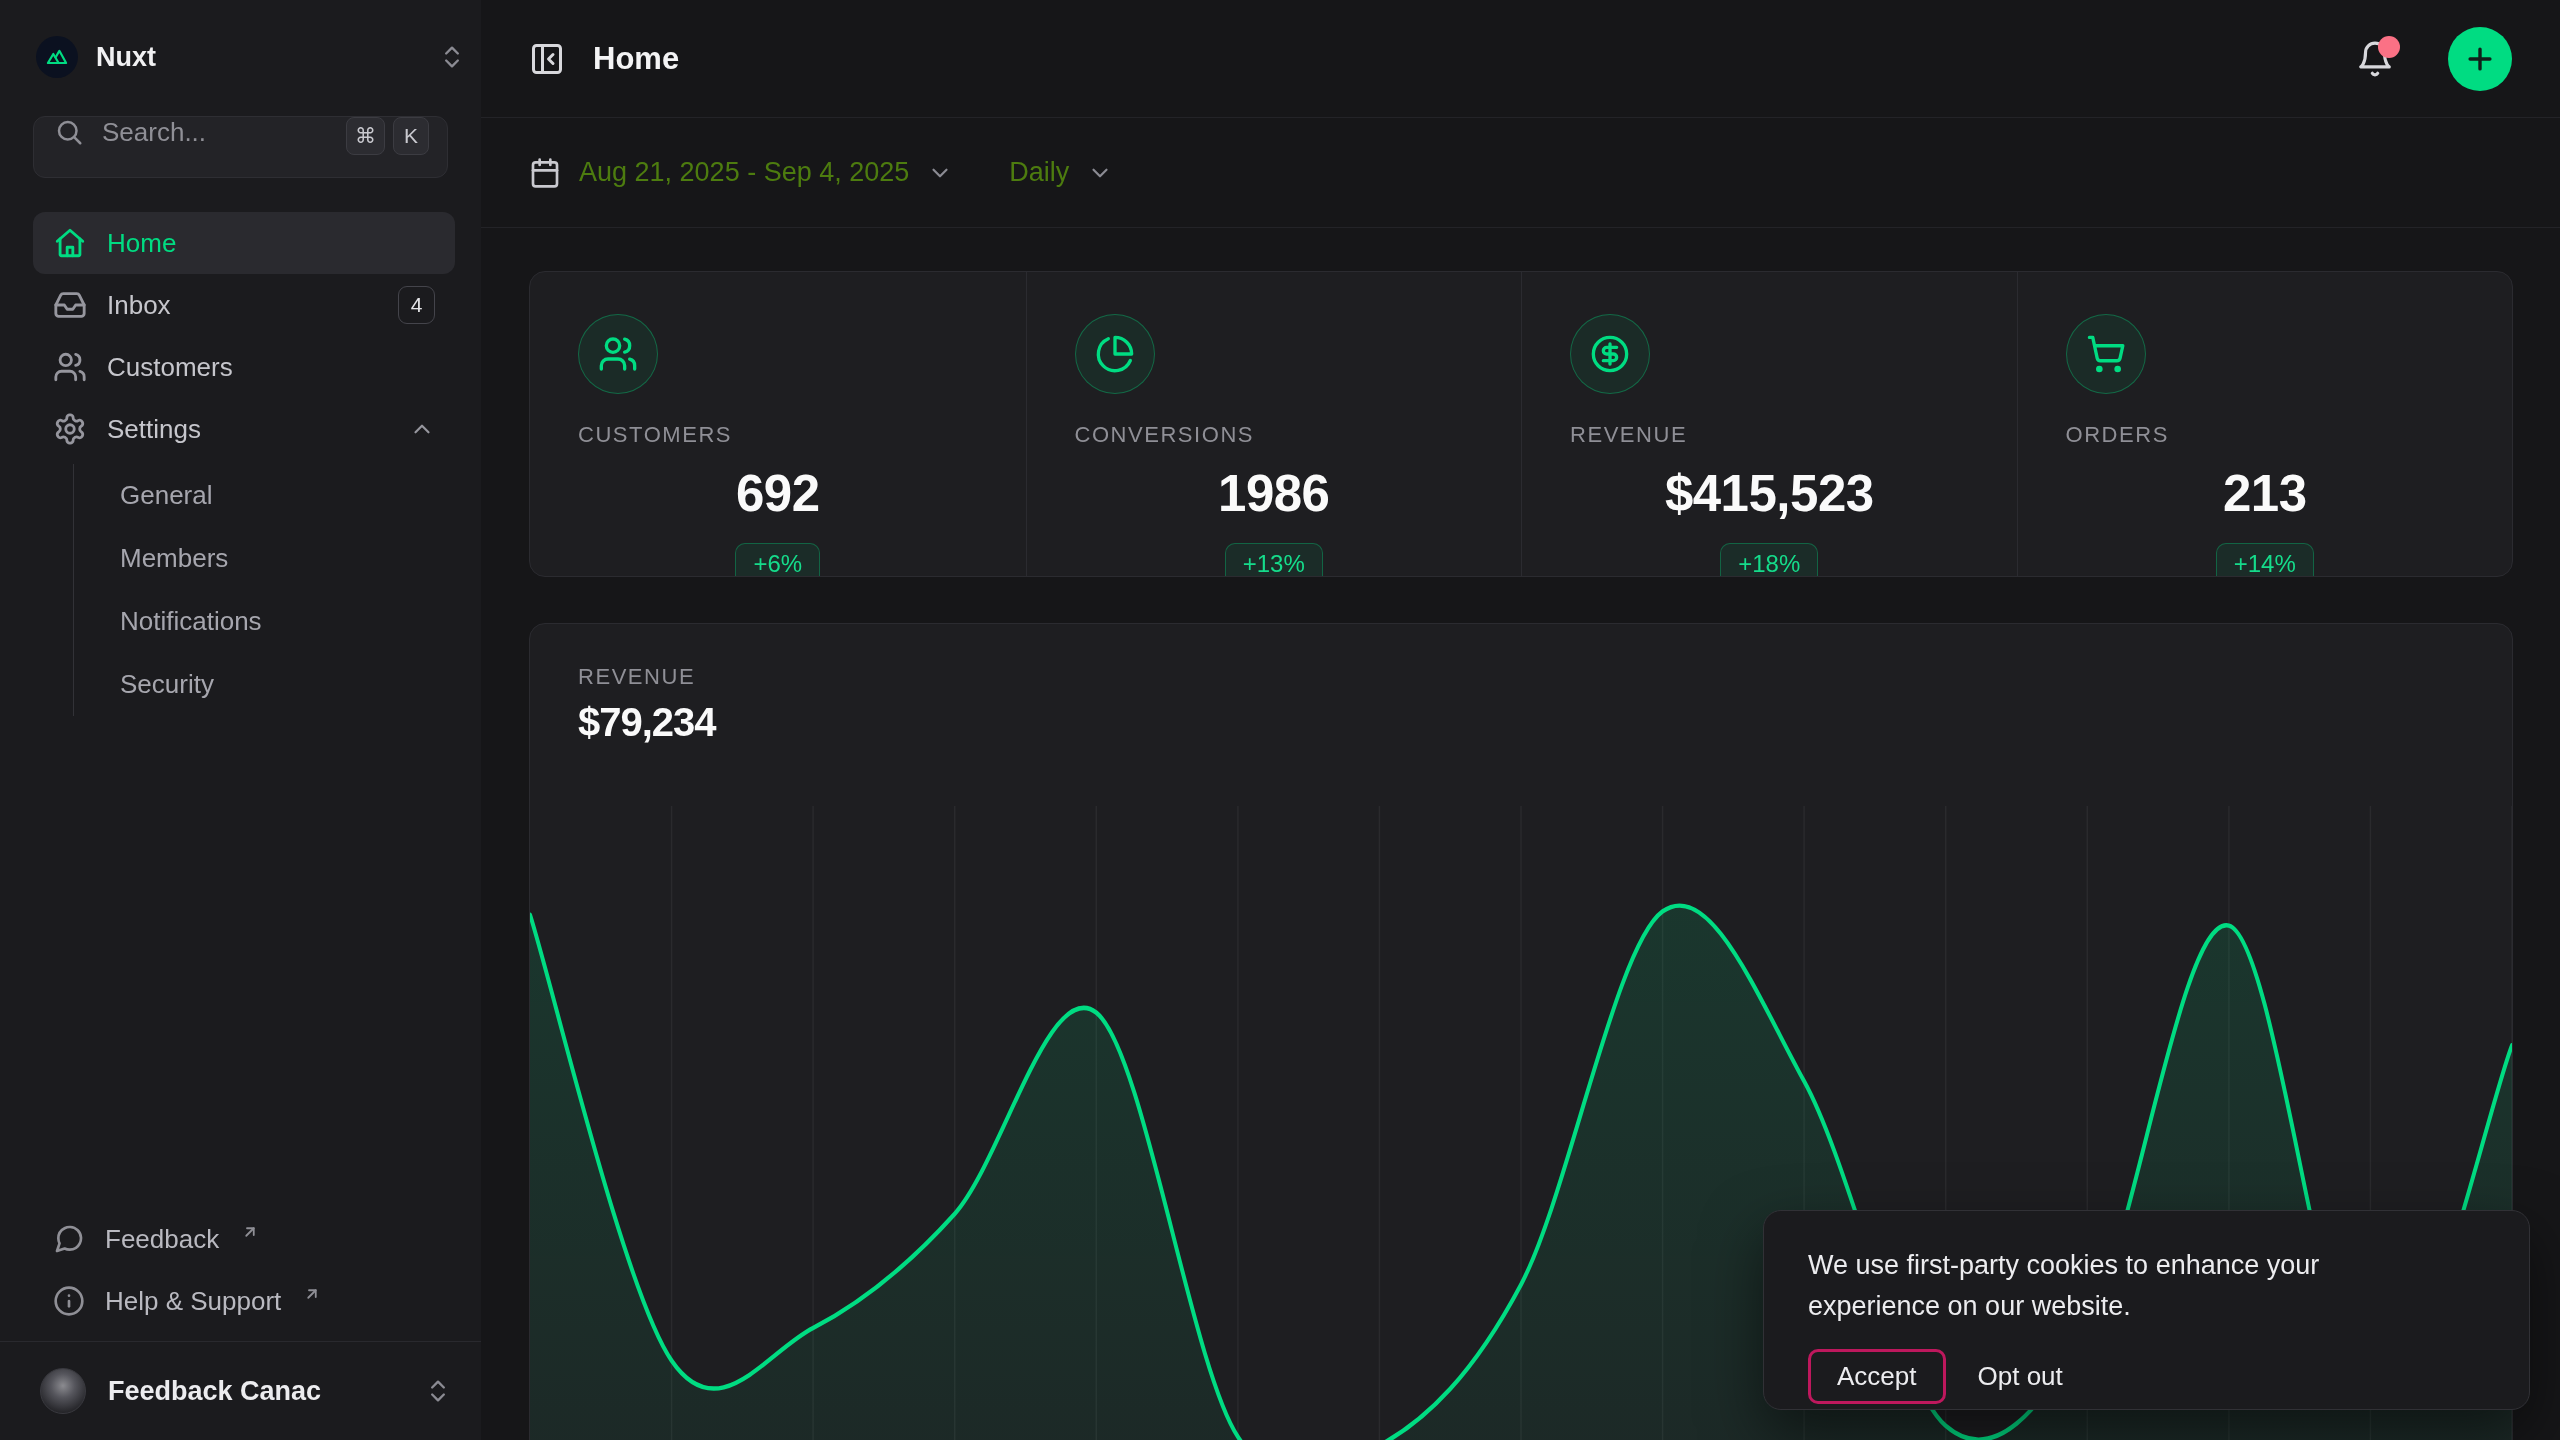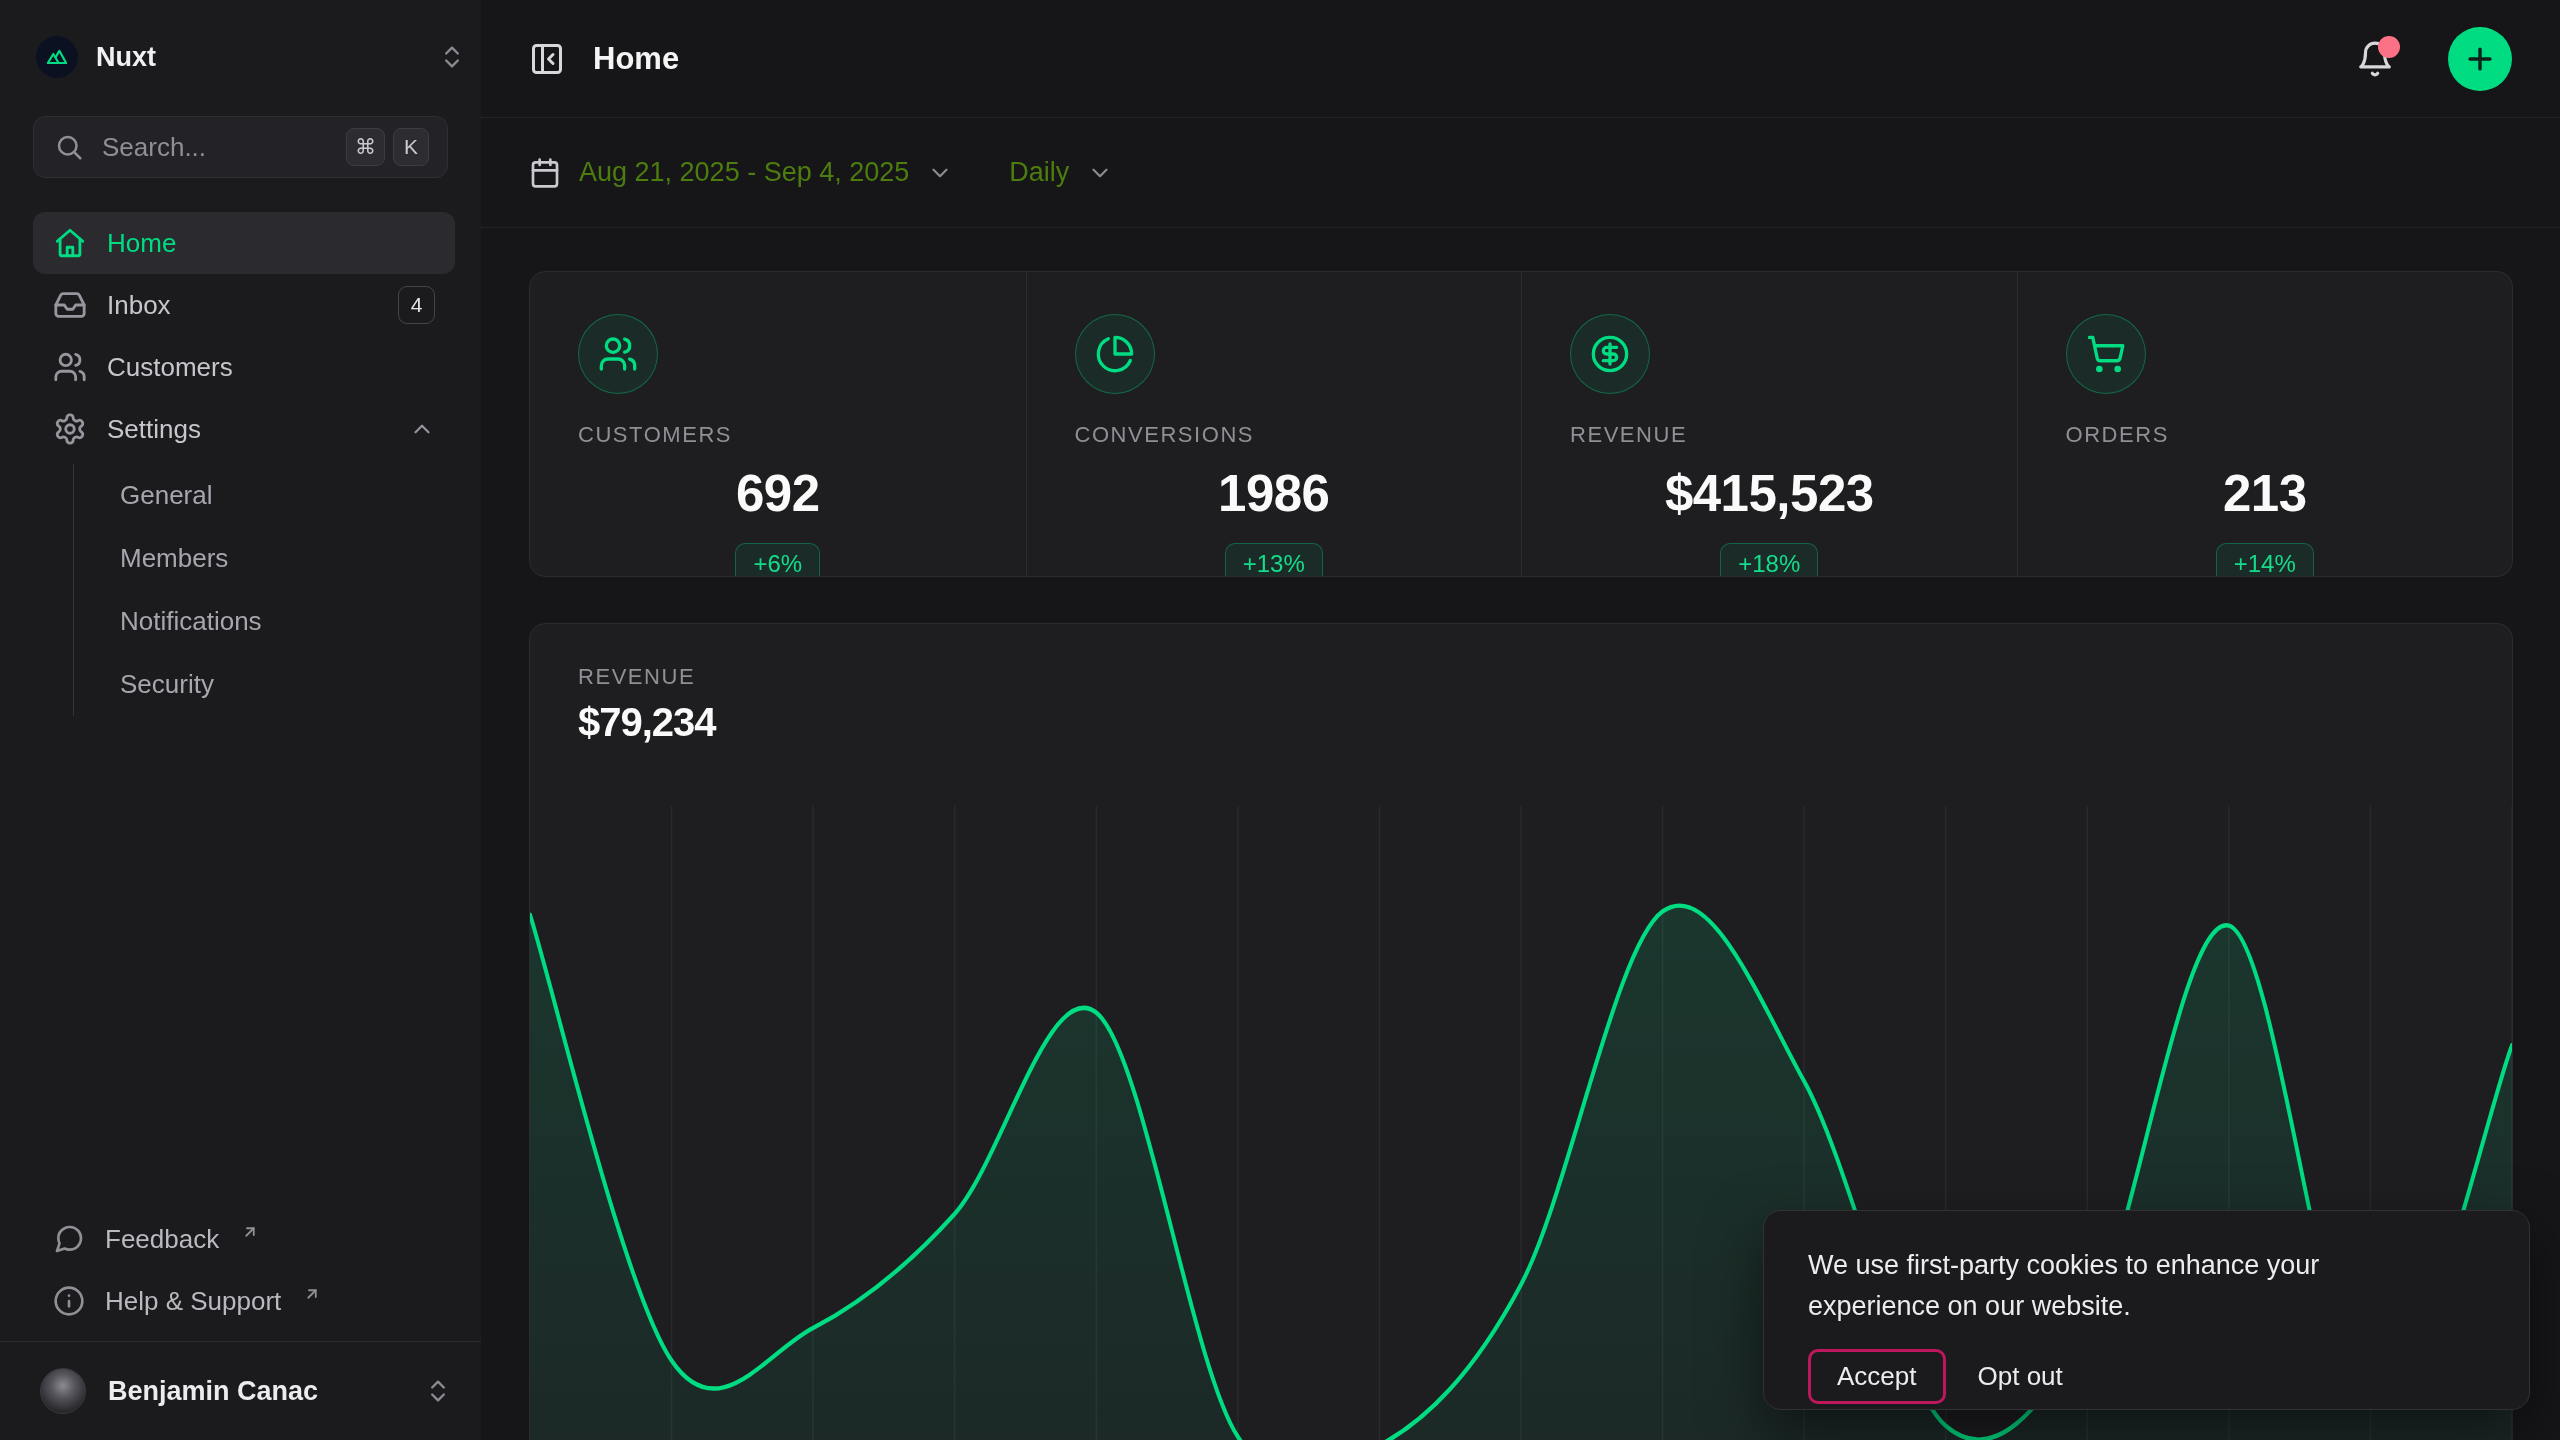--- a/index.html
+++ b/index.html
@@ -24,21 +24,21 @@
   .team-logo {
     width:42px; height:42px; border-radius:50%;
     background:#0b1120; display:flex; align-items:center; justify-content:center;
   }
   .team-name { font-size:27px; font-weight:600; color:#f1f1f3; flex:1; }
   .chev-updown { color:#8b8b93; }
 
   .searchbar {
     margin:30px 33px 0; height:62px; width:415px;
     background:#232327; border:1px solid #2e2e33; border-radius:12px;
-    display:flex; align-items:center; gap:18px; padding:0 18px 0 20px;
+    display:flex; gap:18px; padding:0 18px 0 20px;
     color:#8f8f96; cursor:pointer;
   }
   .searchbar .ph { font-size:26px; flex:1; text-align:left; }
   .kbds { display:flex; gap:8px; }
   kbd {
     font-family:"Liberation Sans",sans-serif; font-size:21px; color:#c9c9cf;
     background:#2c2c31; border:1px solid #3c3c42; border-radius:8px;
     min-width:36px; height:38px; display:flex; align-items:center; justify-content:center;
     padding:0 8px;
   }
@@ -298,21 +298,21 @@
         <svg width="18" height="18" viewBox="0 0 24 24" fill="none" stroke="currentColor" stroke-width="2.4" stroke-linecap="round" stroke-linejoin="round">
             <path d="M7 17 17 7"></path>
             <path d="M8 7h9v9"></path>
           </svg>
       </span>
     </div>
   </div>
 
   <div class="user-row">
     <span class="avatar"></span>
-    <span class="user-name">Benjamin Canac</span>
+    <span class="user-name">Feedback Canac</span>
     <span class="chev-updown icon">
       <svg width="28" height="28" viewBox="0 0 24 24" fill="none" stroke="currentColor" stroke-width="2" stroke-linecap="round" stroke-linejoin="round">
           <path d="m7 9 5-5 5 5"></path>
           <path d="m7 15 5 5 5-5"></path>
         </svg>
     </span>
   </div>
 </aside>
 
 <div class="main">

